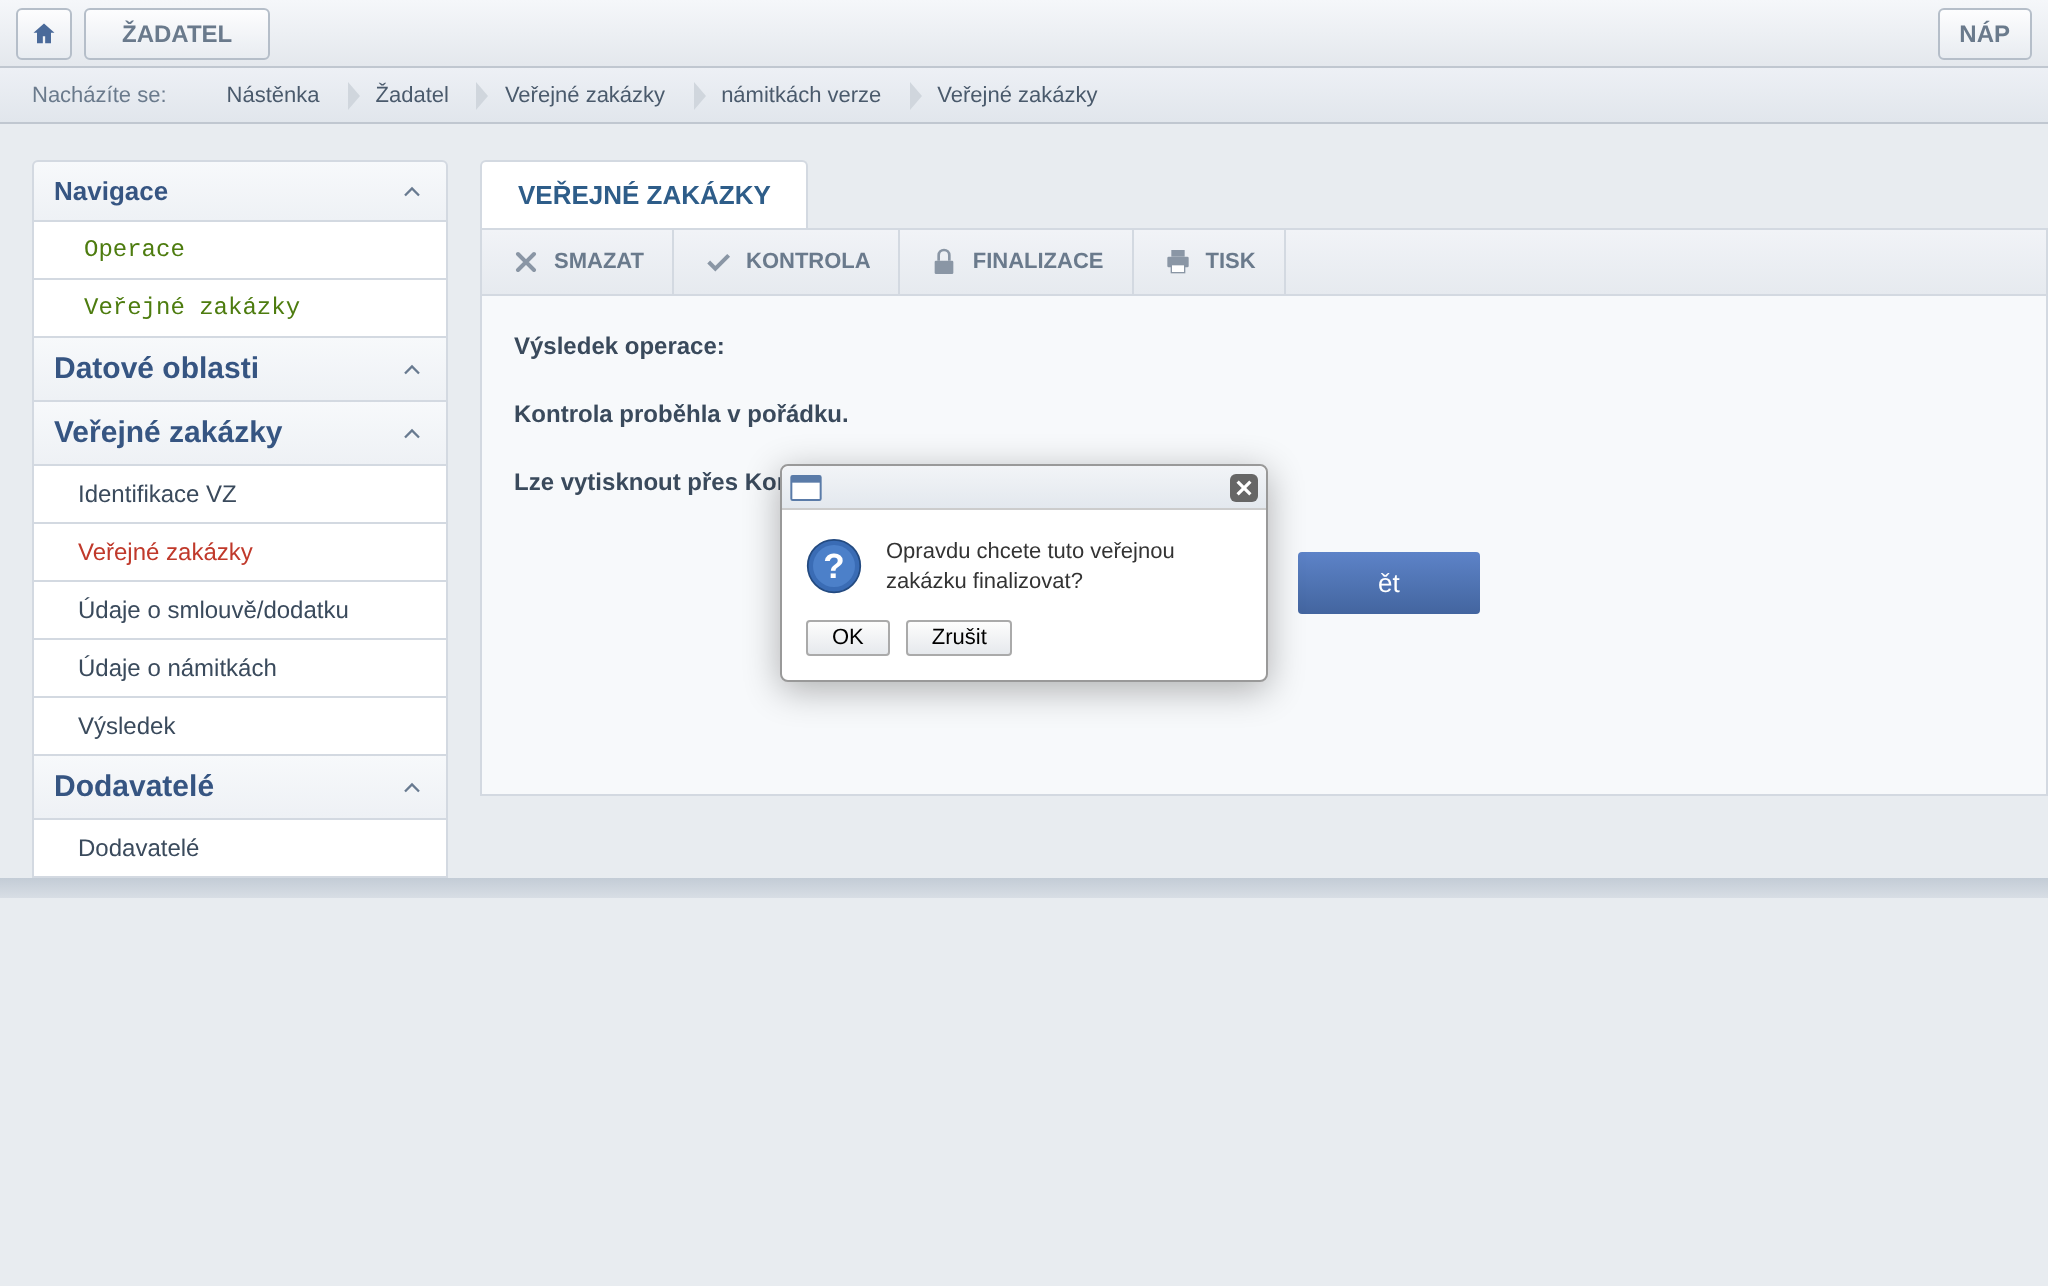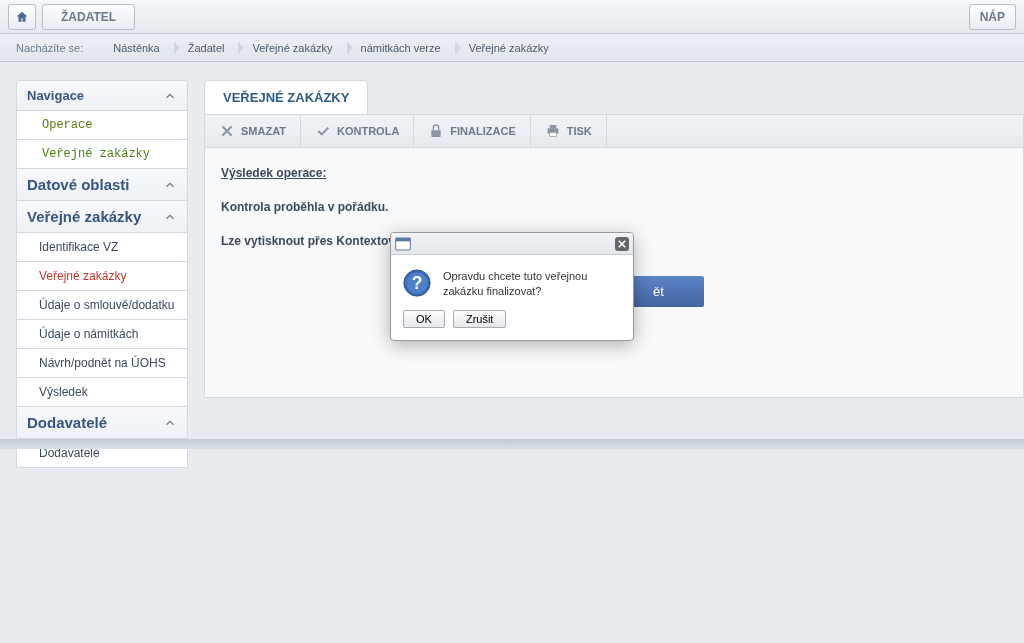--- a/index.html
+++ b/index.html
@@ -16,37 +16,37 @@
     .breadcrumb-bar { height: 28px; background: linear-gradient(#edf0f5, #e1e6ec); border-bottom: 1px solid #c0c7d0; display: flex; align-items: center; padding: 0 16px; font-size: 11px; color: #6a7a8c; }
     .breadcrumb-label { margin-right: 16px; }
     .breadcrumb-item { padding: 0 14px; position: relative; cursor: pointer; color: #4a5a6c; }
     .breadcrumb-item::after { content: ""; position: absolute; right: -6px; top: 50%; transform: translateY(-50%); border-left: 6px solid #d0d6dd; border-top: 7px solid transparent; border-bottom: 7px solid transparent; }
     .breadcrumb-item:last-child::after { display: none; }
     
     
     .main-area { display: flex; padding: 18px 0 0 16px; gap: 16px; }
     
     
-    .sidebar { width: 172px; }
+    .sidebar { width: 208px; }
     .side-section-header { background: linear-gradient(#f7f9fb, #eef1f5); border: 1px solid #d3d9e1; border-radius: 3px 3px 0 0; padding: 7px 10px; display: flex; justify-content: space-between; align-items: center; font-size: 13px; font-weight: bold; color: #365582; cursor: pointer; }
     .side-item { background: #fff; border: 1px solid #d3d9e1; border-top: none; padding: 7px 25px; font-size: 12px; color: #4d7c0f; cursor: pointer; font-family: Liberation Mono, monospace; }
     .side-subheader { background: linear-gradient(#f7f9fb, #eef1f5); border: 1px solid #d3d9e1; border-top: none; padding: 7px 10px; display: flex; justify-content: space-between; align-items: center; font-size: 15px; font-weight: bold; color: #365582; cursor: pointer; }
     .side-subitem { background: #fff; border: 1px solid #d3d9e1; border-top: none; padding: 7px 10px 7px 22px; font-size: 12px; color: #3a4a5c; cursor: pointer; }
     .side-subitem.active { color: #c0392b; }
     .chevron { width: 14px; height: 14px; }
     
     
     .content { flex: 1; }
     .tab-row { display: flex; }
     .tab { background: #fff; border: 1px solid #d3d9e1; border-bottom: none; padding: 9px 18px; font-size: 13px; font-weight: bold; color: #2e5d89; border-radius: 3px 3px 0 0; cursor: pointer; }
     .toolbar { background: linear-gradient(#f1f3f7, #e6eaef); border: 1px solid #d3d9e1; display: flex; }
     .tool-btn { display: flex; align-items: center; gap: 6px; padding: 8px 14px; font-size: 11px; font-weight: bold; color: #6a7a8c; border-right: 1px solid #d3d9e1; cursor: pointer; }
     .tool-icon { width: 16px; height: 16px; }
     .content-panel { background: #f7f9fb; border: 1px solid #d3d9e1; border-top: none; padding: 18px 16px 30px; min-height: 250px; }
-    .result-label { font-size: 12px; font-weight: bold; color: #3a4a5c; margin-bottom: 20px; text-decoration: underline; }
+    .result-label { font-size: 12px; font-weight: bold; color: #3a4a5c; margin-bottom: 20px; }
     .result-msg { font-size: 12px; font-weight: bold; color: #3a4a5c; margin-bottom: 20px; }
     .result-extra { font-size: 12px; font-weight: bold; color: #3a4a5c; margin-bottom: 28px; }
     .back-btn { display: inline-block; background: linear-gradient(#5d83c8, #43659f); color: #fff; padding: 8px 40px; font-size: 13px; border-radius: 2px; cursor: pointer; margin-left: 392px; }
     
     
     .footer-strip { position: absolute; bottom: 194px; left: 0; right: 0; height: 10px; background: linear-gradient(#c3ccd6, #d8dee5); }
     
     
     .modal-overlay { position: absolute; inset: 0; }
     .modal { position: absolute; left: 390px; top: 232px; width: 244px; background: #fff; border: 1px solid #999; border-radius: 4px; box-shadow: 0 4px 18px rgba(0,0,0,0.3); }
@@ -103,21 +103,20 @@
     <div class="side-subheader">
       <span>Veřejné zakázky</span>
       <svg class="chevron" viewBox="0 0 24 24" fill="none" stroke="#687a90" stroke-width="2">
           <path d="M6 15l6-6 6 6"></path>
         </svg>
     </div>
     <div class="side-subitem">Identifikace VZ</div>
     <div class="side-subitem active">Veřejné zakázky</div>
     <div class="side-subitem">Údaje o smlouvě/dodatku</div>
     <div class="side-subitem">Údaje o námitkách</div>
-    <div class="side-subitem">Návrh/podnět na ÚOHS</div>
     <div class="side-subitem">Výsledek</div>
     <div class="side-subheader">
       <span>Dodavatelé</span>
       <svg class="chevron" viewBox="0 0 24 24" fill="none" stroke="#687a90" stroke-width="2">
           <path d="M6 15l6-6 6 6"></path>
         </svg>
     </div>
     <div class="side-subitem">Dodavatelé</div>
   </div>
 

